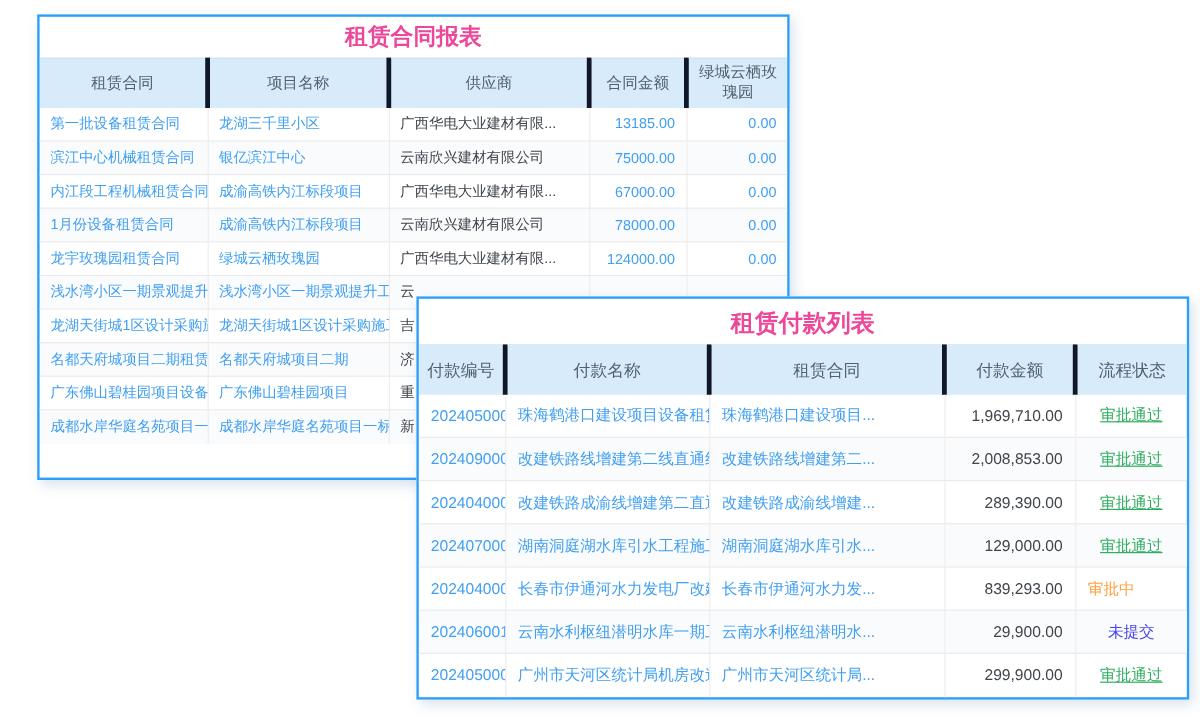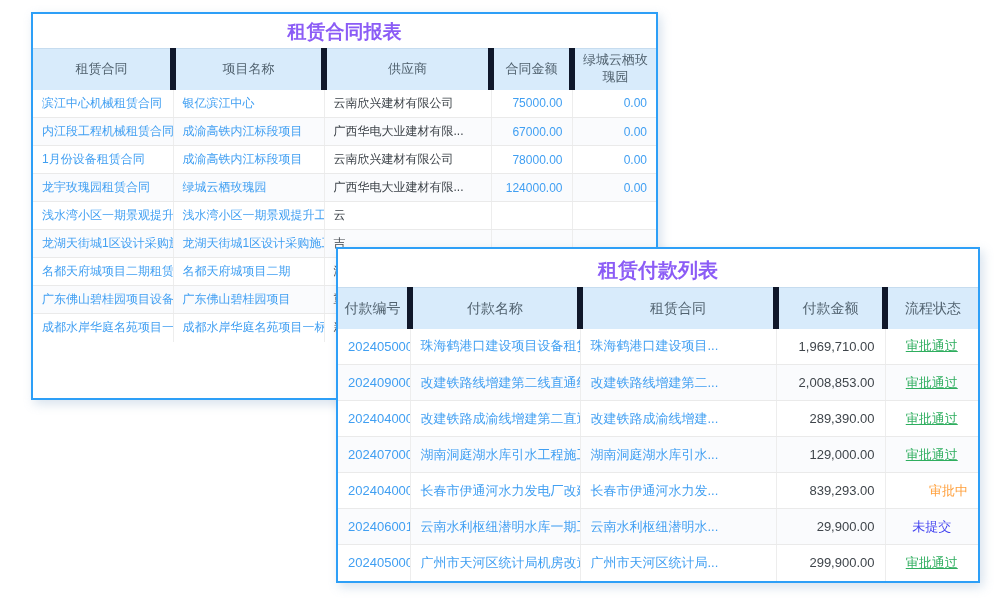--- a/index.html
+++ b/index.html
@@ -11,48 +11,48 @@
   html,body{margin:0;padding:0}
   body{
     width:1000px;height:600px;position:relative;overflow:hidden;background:#fff;
     font-family:"Liberation Sans","DejaVu Sans",sans-serif;
   }
   .window{
     position:absolute;background:#fff;border:2px solid var(--border);
     box-shadow:3px 4px 10px rgba(110,150,190,.28);
   }
   #w1{left:31px;top:12px;width:627px;height:388px;z-index:1}
-  #w2{left:336px;top:247px;width:644px;height:336px;z-index:2}
-  .title{text-align:center;font-weight:bold;color:#8b5cf6;overflow:hidden;white-space:nowrap}
+  #w2{left:347px;top:247px;width:644px;height:336px;z-index:2}
+  .title{text-align:center;font-weight:bold;color:#ec4899;overflow:hidden;white-space:nowrap}
   #w1 .title{height:34px;line-height:36px;font-size:19px}
   #w2 .title{height:38px;line-height:42px;font-size:20px}
   table{table-layout:fixed;border-collapse:collapse;width:100%}
   th{
     background:var(--header-bg);color:var(--header-text);font-weight:normal;
-    text-align:center;border-top:1px solid #c6dcef;border-right:6px solid #0f172a;
+    text-align:center;border-top:1px solid #c6dcef;border-right:4px solid #0f172a;
     line-height:1.3;padding:2px 6px;overflow:hidden;
   }
   th:last-child{border-right:none}
   #w1 th{height:41px;font-size:13px}
   #w2 th{height:41px;font-size:14px}
   td{
     white-space:nowrap;overflow:hidden;border-right:1px solid #ededed;
     border-bottom:1px solid #eaeaea;
   }
   td:last-child{border-right:none}
   tbody tr:last-child td{border-bottom:none}
   tbody tr:nth-child(even) td{background:#fafbfd}
   #w1 td{height:28px;font-size:12px;padding:0 9px}
   #w2 td{height:36px;font-size:13px;padding:0 10px}
   .c-link{color:var(--link)}
   .c-dark{color:var(--dark)}
   .num{text-align:right}
   .ctr{text-align:center}
   .st-approved{color:var(--st-approved);text-decoration:underline;text-align:center}
-  .st-in_review{color:var(--st-review);text-align:right}
+  .st-in_review{color:var(--st-review);text-align:left}
   .st-not_submitted{color:var(--st-notsub);text-align:center}
 </style>
 </head>
 <body>
 
 <div class="window" id="w1">
   <div class="title">租赁合同报表</div>
   <table>
     <colgroup>
       <col style="width:140px">
@@ -65,20 +65,27 @@
       <tr>
         <th>租赁合同</th>
         <th>项目名称</th>
         <th>供应商</th>
         <th>合同金额</th>
         <th>绿城云栖玫瑰园</th>
       </tr>
     </thead>
     <tbody id="t1-body">
         <tr>
+          <td class="c-link">第一批设备租赁合同</td>
+          <td class="c-link">龙湖三千里小区</td>
+          <td class="c-dark">广西华电大业建材有限...</td>
+          <td class="c-link num">13185.00</td>
+          <td class="c-link num">0.00</td>
+        </tr>
+        <tr>
           <td class="c-link">滨江中心机械租赁合同</td>
           <td class="c-link">银亿滨江中心</td>
           <td class="c-dark">云南欣兴建材有限公司</td>
           <td class="c-link num">75000.00</td>
           <td class="c-link num">0.00</td>
         </tr>
         <tr>
           <td class="c-link">内江段工程机械租赁合同</td>
           <td class="c-link">成渝高铁内江标段项目</td>
           <td class="c-dark">广西华电大业建材有限...</td>

